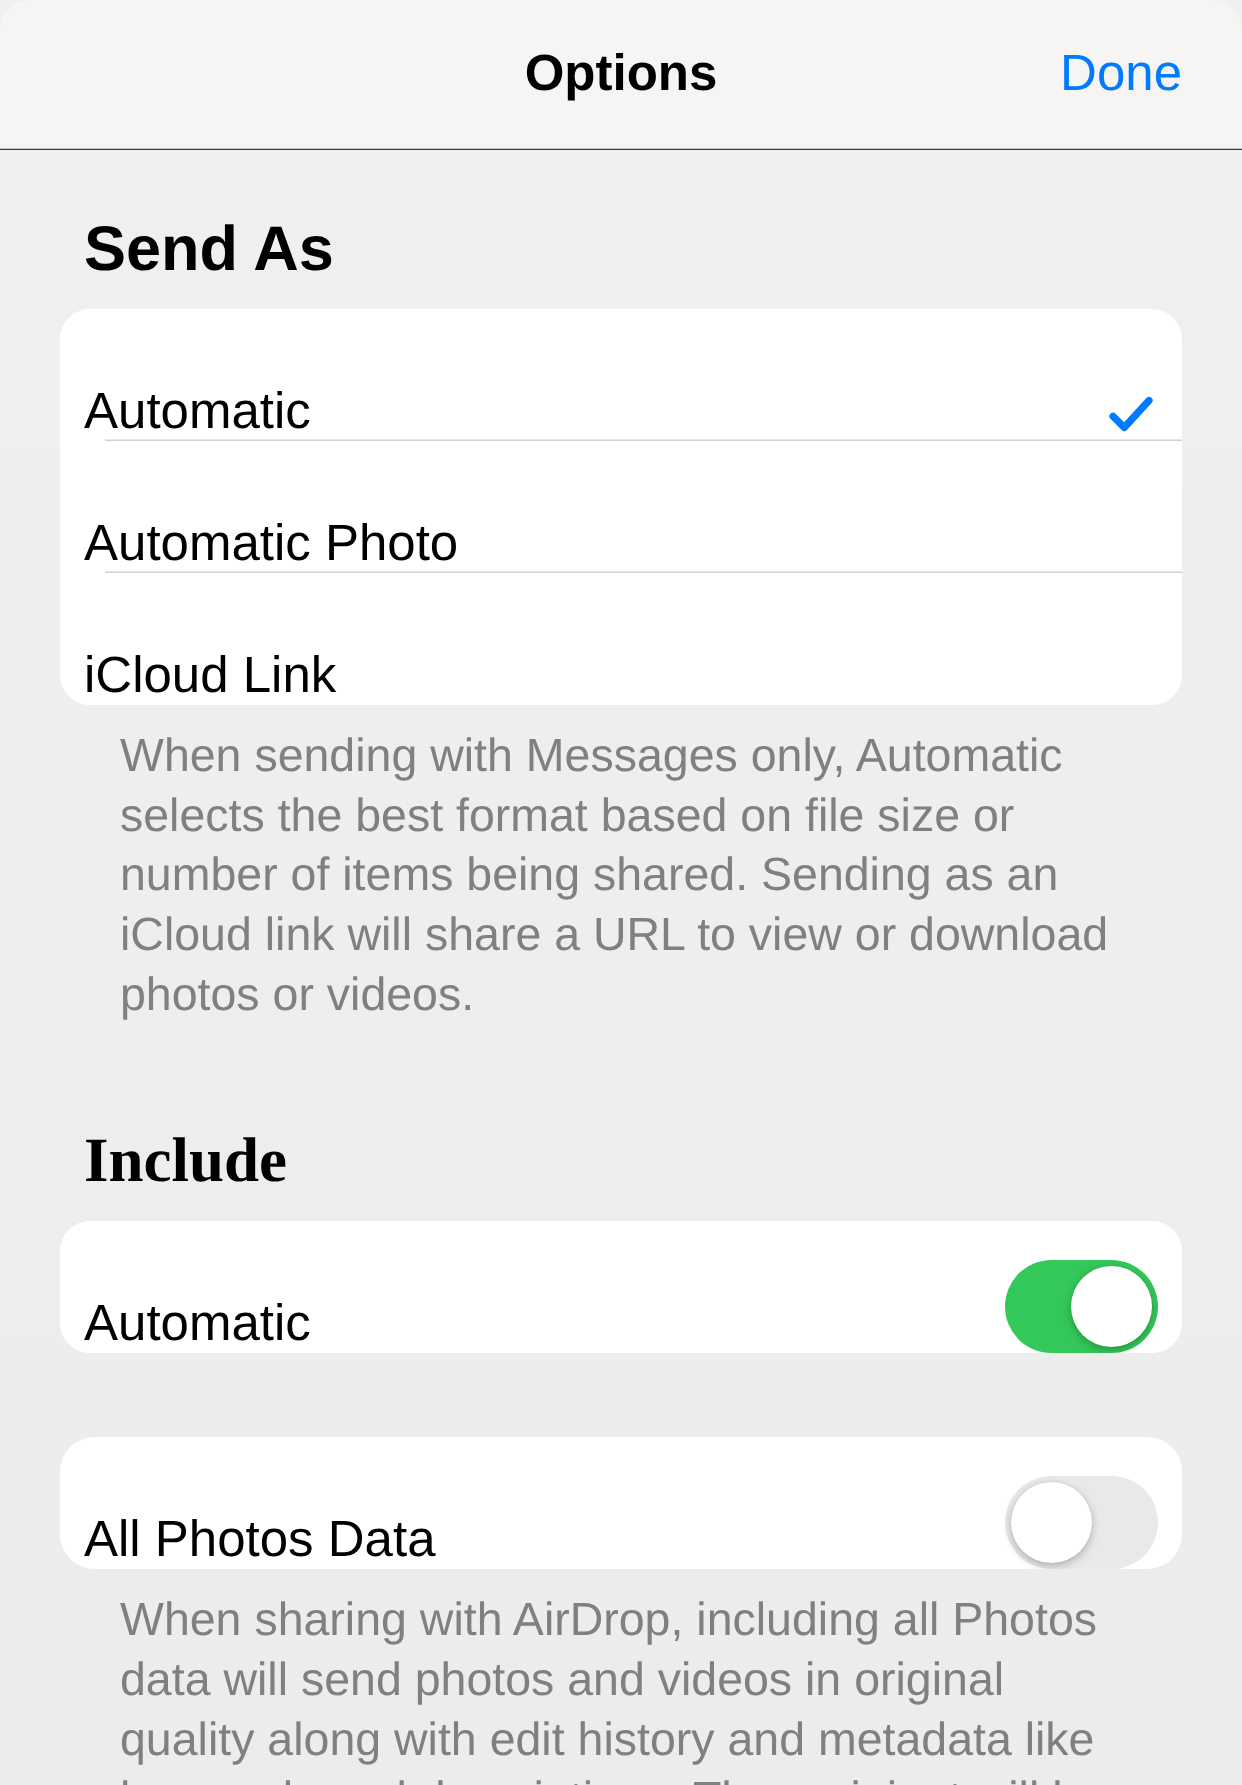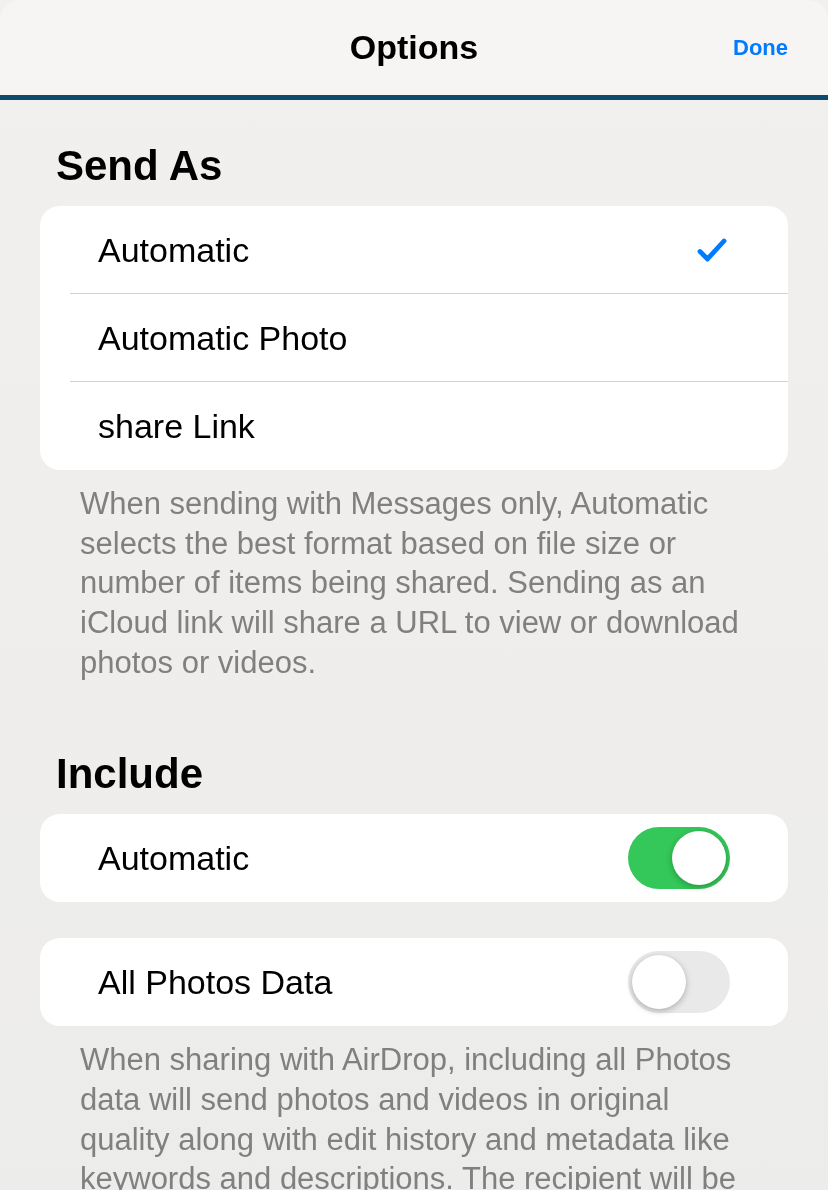--- a/index.html
+++ b/index.html
@@ -11,64 +11,65 @@
     }
     body {
       width: 828px;
       height: 1190px;
       background: linear-gradient(180deg, #f2f0ee 0%, #ececea 100%);
       overflow: hidden;
     }
     .header {
       position: relative;
       height: 100px;
-      border-bottom: 5px solid #0c4a6e;
+      border-bottom: 1px solid #0c4a6e;
       display: flex;
       align-items: center;
       justify-content: center;
       background: #f6f5f3;
       border-top-left-radius: 20px;
       border-top-right-radius: 20px;
     }
     .header-title {
       font-size: 34px;
       font-weight: 600;
       color: #000;
     }
     .header-done {
       position: absolute;
       right: 40px;
-      font-size: 22px;
-      font-weight: 700;
+      font-size: 34px;
+      font-weight: 400;
       color: #007aff;
     }
     .content {
       padding: 0 40px;
     }
     .section-header {
       font-size: 42px;
       font-weight: 700;
       color: #000;
       margin-top: 42px;
       margin-bottom: 16px;
       padding-left: 16px;
     }
     .section-header.include {
       margin-top: 68px;
+      font-family: Liberation Serif, serif;
     }
     .group {
       background: #fff;
       border-radius: 20px;
       overflow: hidden;
     }
     .row {
       display: flex;
-      align-items: center;
+      align-items: flex-end;
       justify-content: space-between;
-      padding: 0 58px;
+      padding: 0 16px;
       min-height: 88px;
       font-size: 34px;
       color: #000;
       position: relative;
     }
     .row-divider {
       position: absolute;
       bottom: 0;
       left: 30px;
       right: 0;
@@ -109,21 +110,22 @@
       background: #fff;
       box-shadow: 0 2px 6px rgba(0,0,0,0.25), 0 0 1px rgba(0,0,0,0.1);
     }
     .toggle.on .toggle-knob {
       right: 4px;
     }
     .toggle.off .toggle-knob {
       left: 4px;
     }
     .group + .group {
-      margin-top: 36px;
+      margin-top: 56px;
+      border-radius: 23px;
     }
   </style>
 </head>
 <body>
 
 <div class="header">
   <div class="header-title">Options</div>
   <div class="header-done">Done</div>
 </div>
 
@@ -137,21 +139,21 @@
       <svg class="checkmark-icon" viewBox="0 0 24 24" fill="none" stroke="#007aff" stroke-width="3.2" stroke-linecap="round" stroke-linejoin="round">
         <polyline points="4 13 9 18 20 6"></polyline>
       </svg>
       <div class="row-divider"></div>
     </div>
     <div class="row">
       <span>Automatic Photo</span>
       <div class="row-divider"></div>
     </div>
     <div class="row">
-      <span>share Link</span>
+      <span>iCloud Link</span>
     </div>
   </div>
 
   <div class="footer-text">When sending with Messages only, Automatic selects the best format based on file size or number of items being shared. Sending as an iCloud link will share a URL to view or download photos or videos.</div>
 
   <div class="section-header include">Include</div>
 
   <div class="group">
     <div class="row">
       <span>Automatic</span>

